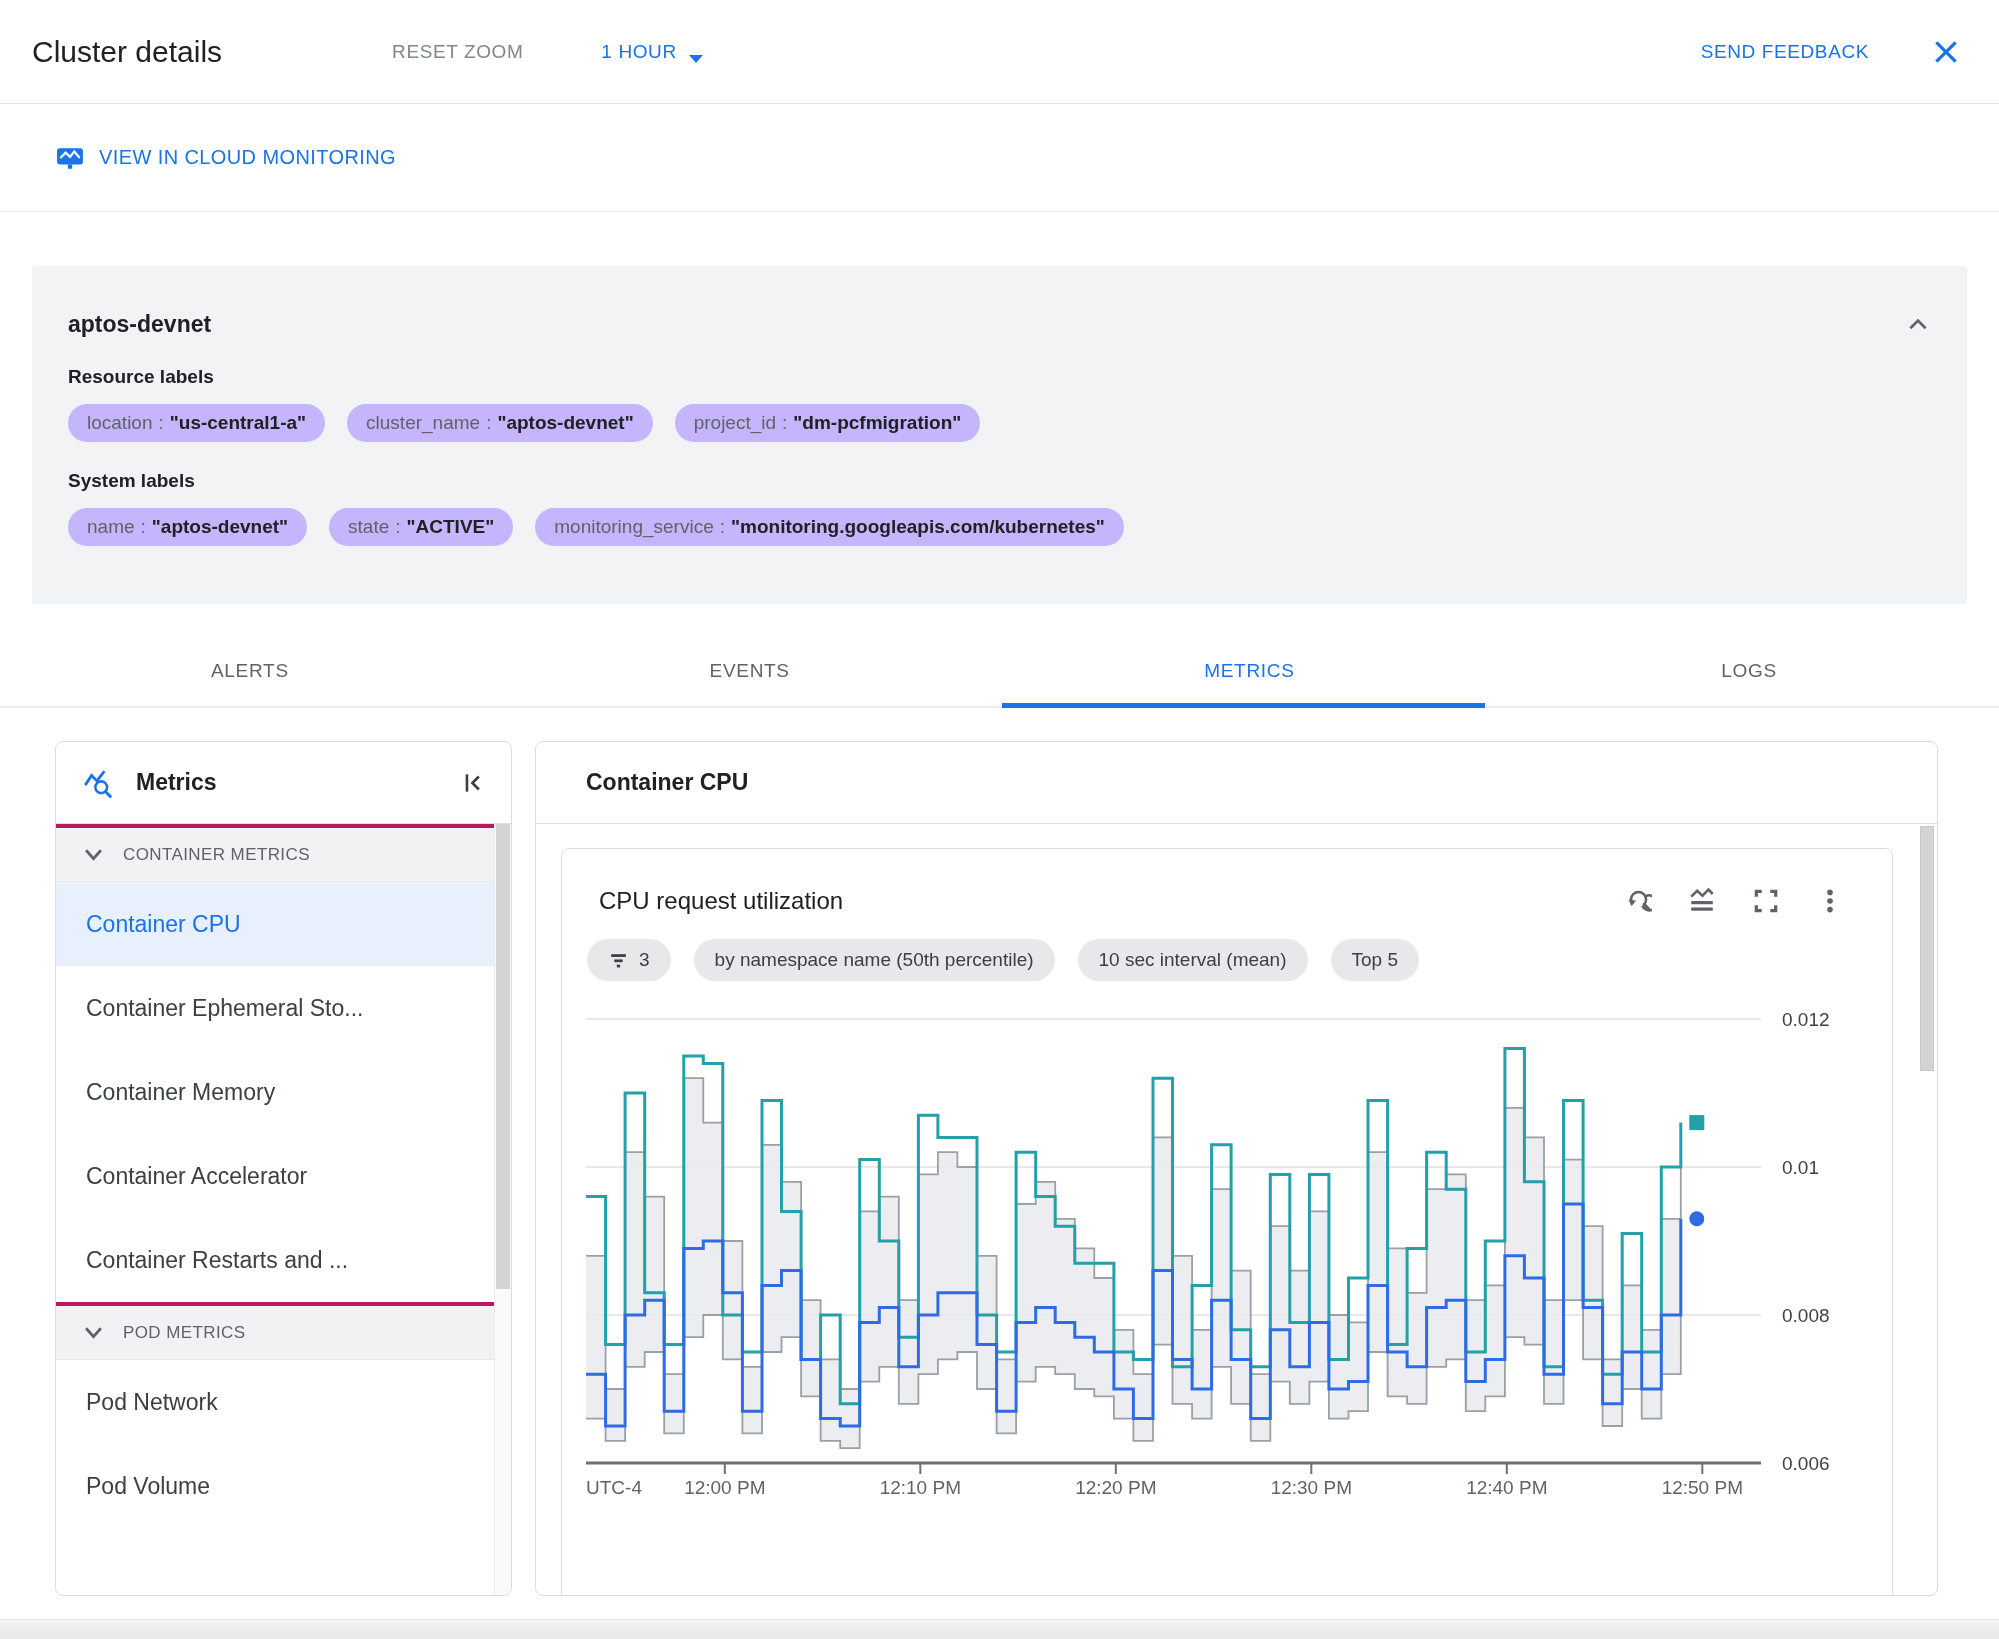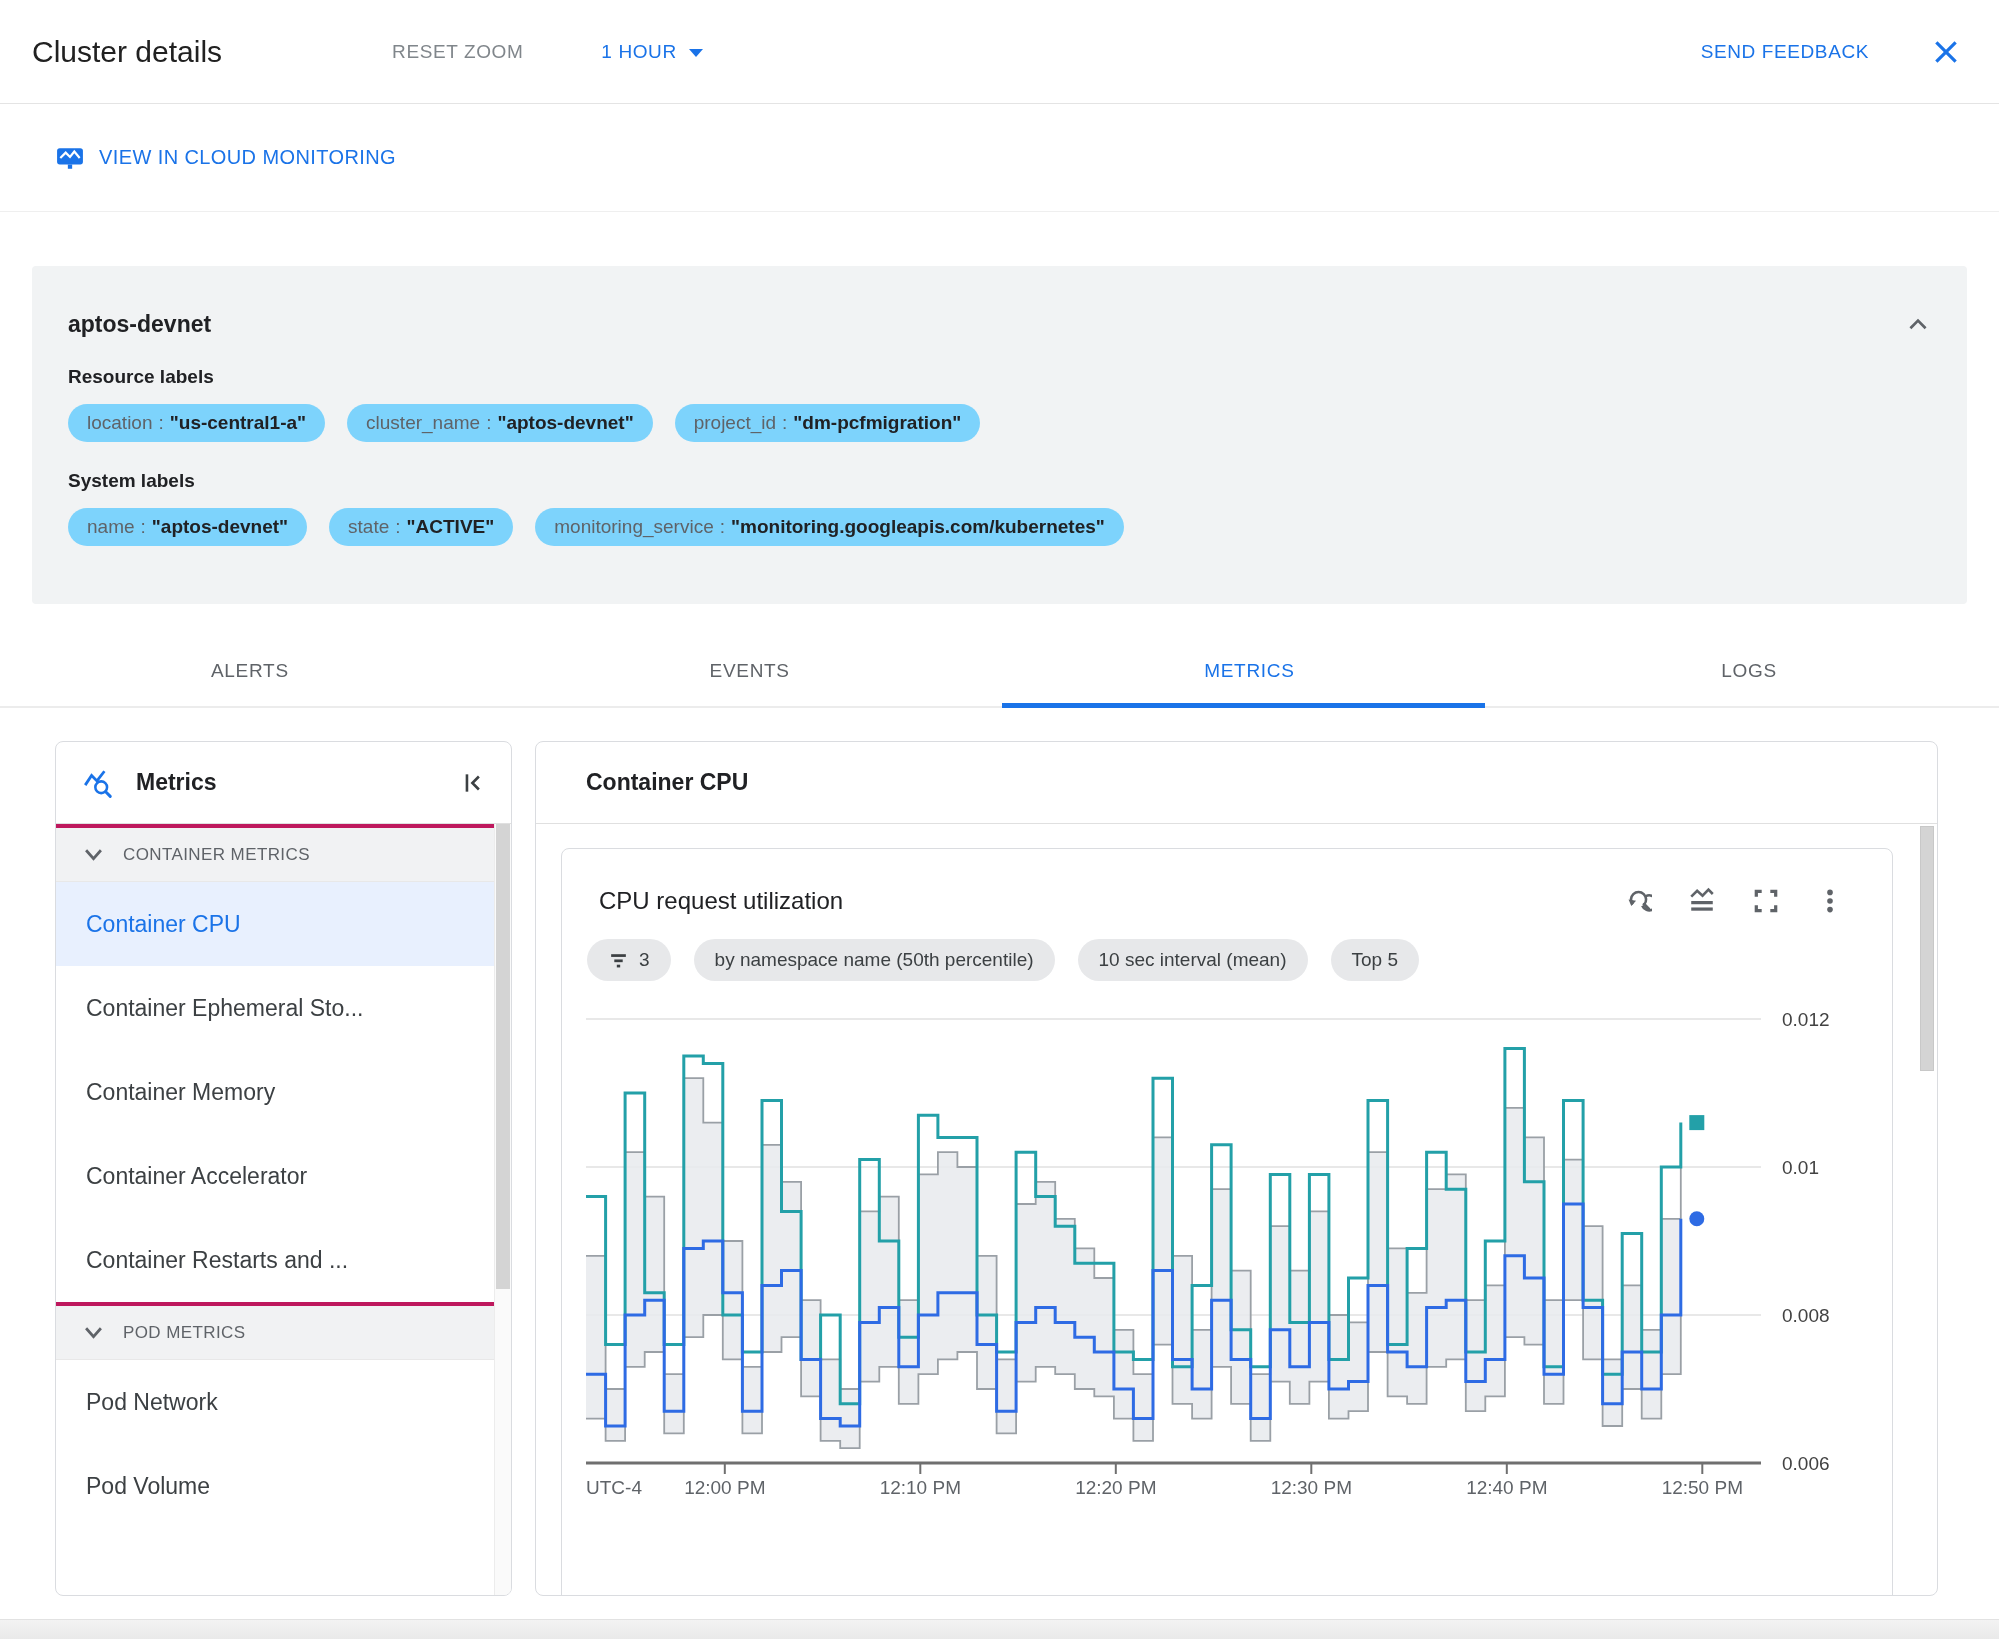--- a/index.html
+++ b/index.html
@@ -6,35 +6,35 @@
   body{
     width:1999px;height:1639px;overflow:hidden;background:#fff;
     font-family:"Liberation Sans","DejaVu Sans",sans-serif;color:#202124;
     position:relative;
   }
   
   .top-header{height:104px;display:flex;align-items:center;padding:0 38px 0 32px;border-bottom:1px solid #e4e4e4;box-sizing:border-box;}
   .page-title{font-size:30px;color:#212121;margin-right:170px;}
   .hdr-btn{font-size:19px;font-weight:500;letter-spacing:.6px;cursor:pointer;}
   .reset-zoom{color:#80868b;}
-  .time-range{color:#1a73e8;margin-left:78px;display:flex;align-items:center;}
+  .time-range{color:#1a73e8;margin-left:78px;display:flex;align-items:flex-end;}
   .caret-down{width:0;height:0;border-left:7px solid transparent;border-right:7px solid transparent;border-top:8px solid #1a73e8;margin-left:12px;margin-top:2px;}
   .hdr-spacer{flex:1;}
   .send-feedback{color:#1a73e8;margin-right:62px;}
   .close-btn{cursor:pointer;display:flex;align-items:center;}
   
   .monitor-row{height:108px;display:flex;align-items:center;padding-left:56px;border-bottom:1px solid #efefef;box-sizing:border-box;}
   .monitor-link{display:flex;align-items:center;gap:15px;color:#1a73e8;font-size:20px;font-weight:500;letter-spacing:.4px;cursor:pointer;}
   
   .cluster-card{margin:54px 32px 0 32px;height:338px;background:#f1f3f4;border-radius:4px;padding:45px 36px;box-sizing:border-box;}
   .card-title-row{display:flex;align-items:center;}
   .cluster-name{font-size:23px;font-weight:bold;color:#202124;flex:1;}
   .labels-heading{font-size:19px;font-weight:bold;color:#202124;margin-top:28px;}
   .chip-row{display:flex;gap:22px;margin-top:16px;}
-  .label-chip{background:#7dd3fc;border-radius:19px;padding:8px 19px;font-size:19px;display:inline-flex;align-items:center;white-space:nowrap;}
+  .label-chip{background:#c4b5fd;border-radius:19px;padding:8px 19px;font-size:19px;display:inline-flex;align-items:center;white-space:nowrap;}
   .label-chip .k{color:#5f6368;}
   .label-chip .sep{color:#5f6368;margin:0 6px;}
   .label-chip .v{color:#202124;font-weight:bold;}
   
   .tabs{margin-top:32px;height:70px;display:flex;border-bottom:2px solid #ececec;box-sizing:content-box;}
   .tab{flex:1;display:flex;align-items:center;justify-content:center;font-size:19px;font-weight:500;letter-spacing:.7px;color:#5f6368;cursor:pointer;position:relative;}
   .tab.active{color:#1a73e8;}
   .tab.active::after{content:"";position:absolute;left:2px;right:14px;bottom:-2px;height:5px;background:#1a73e8;}
   
   .content{display:flex;gap:23px;padding:33px 61px 0 55px;height:908px;box-sizing:border-box;align-items:flex-start;}

